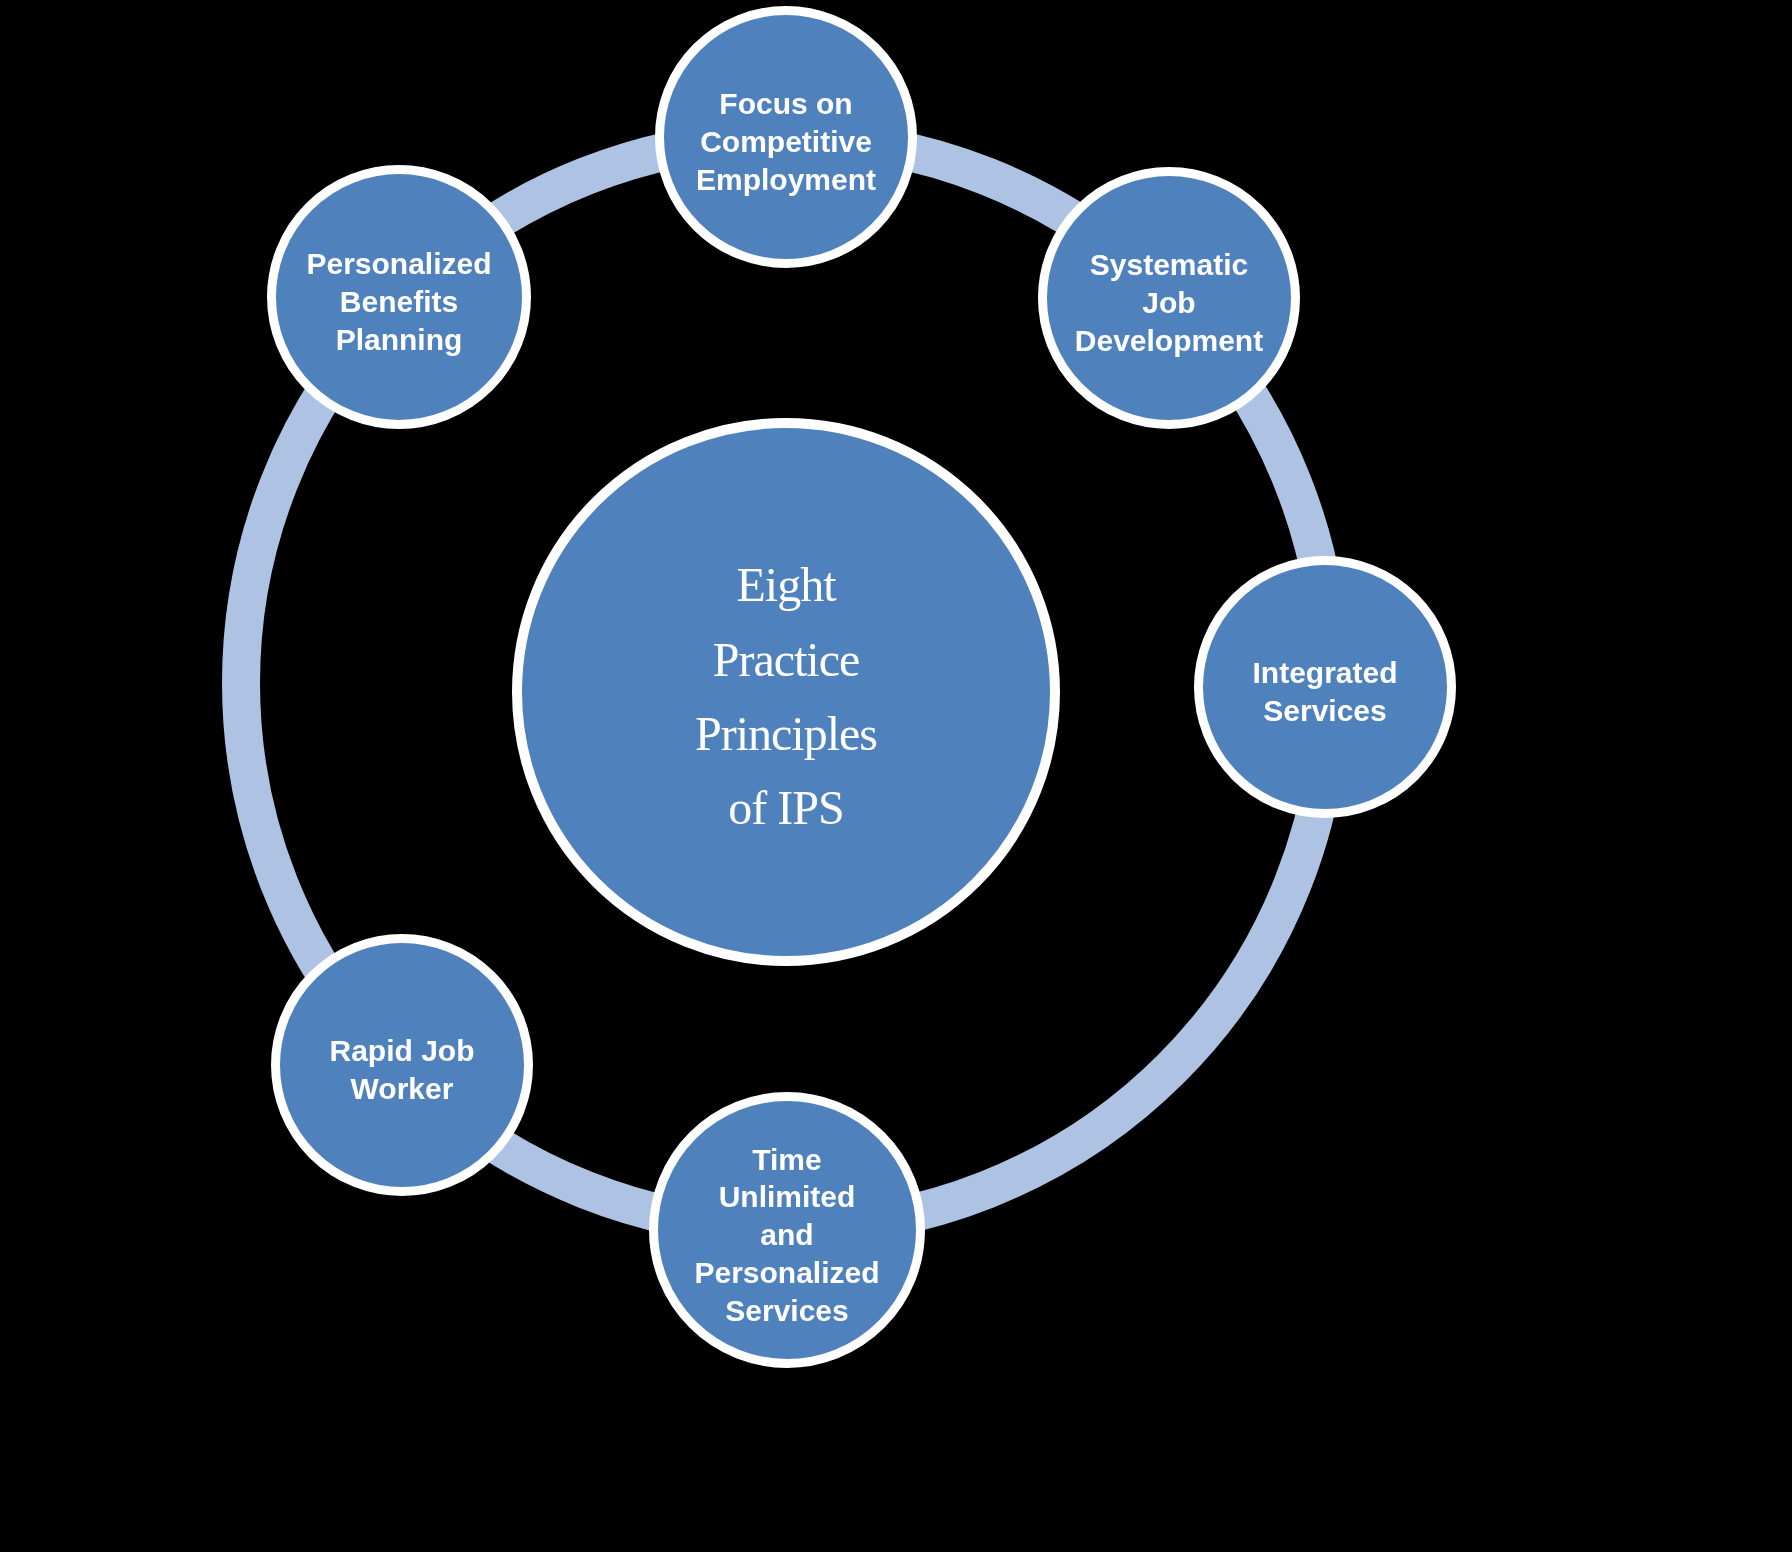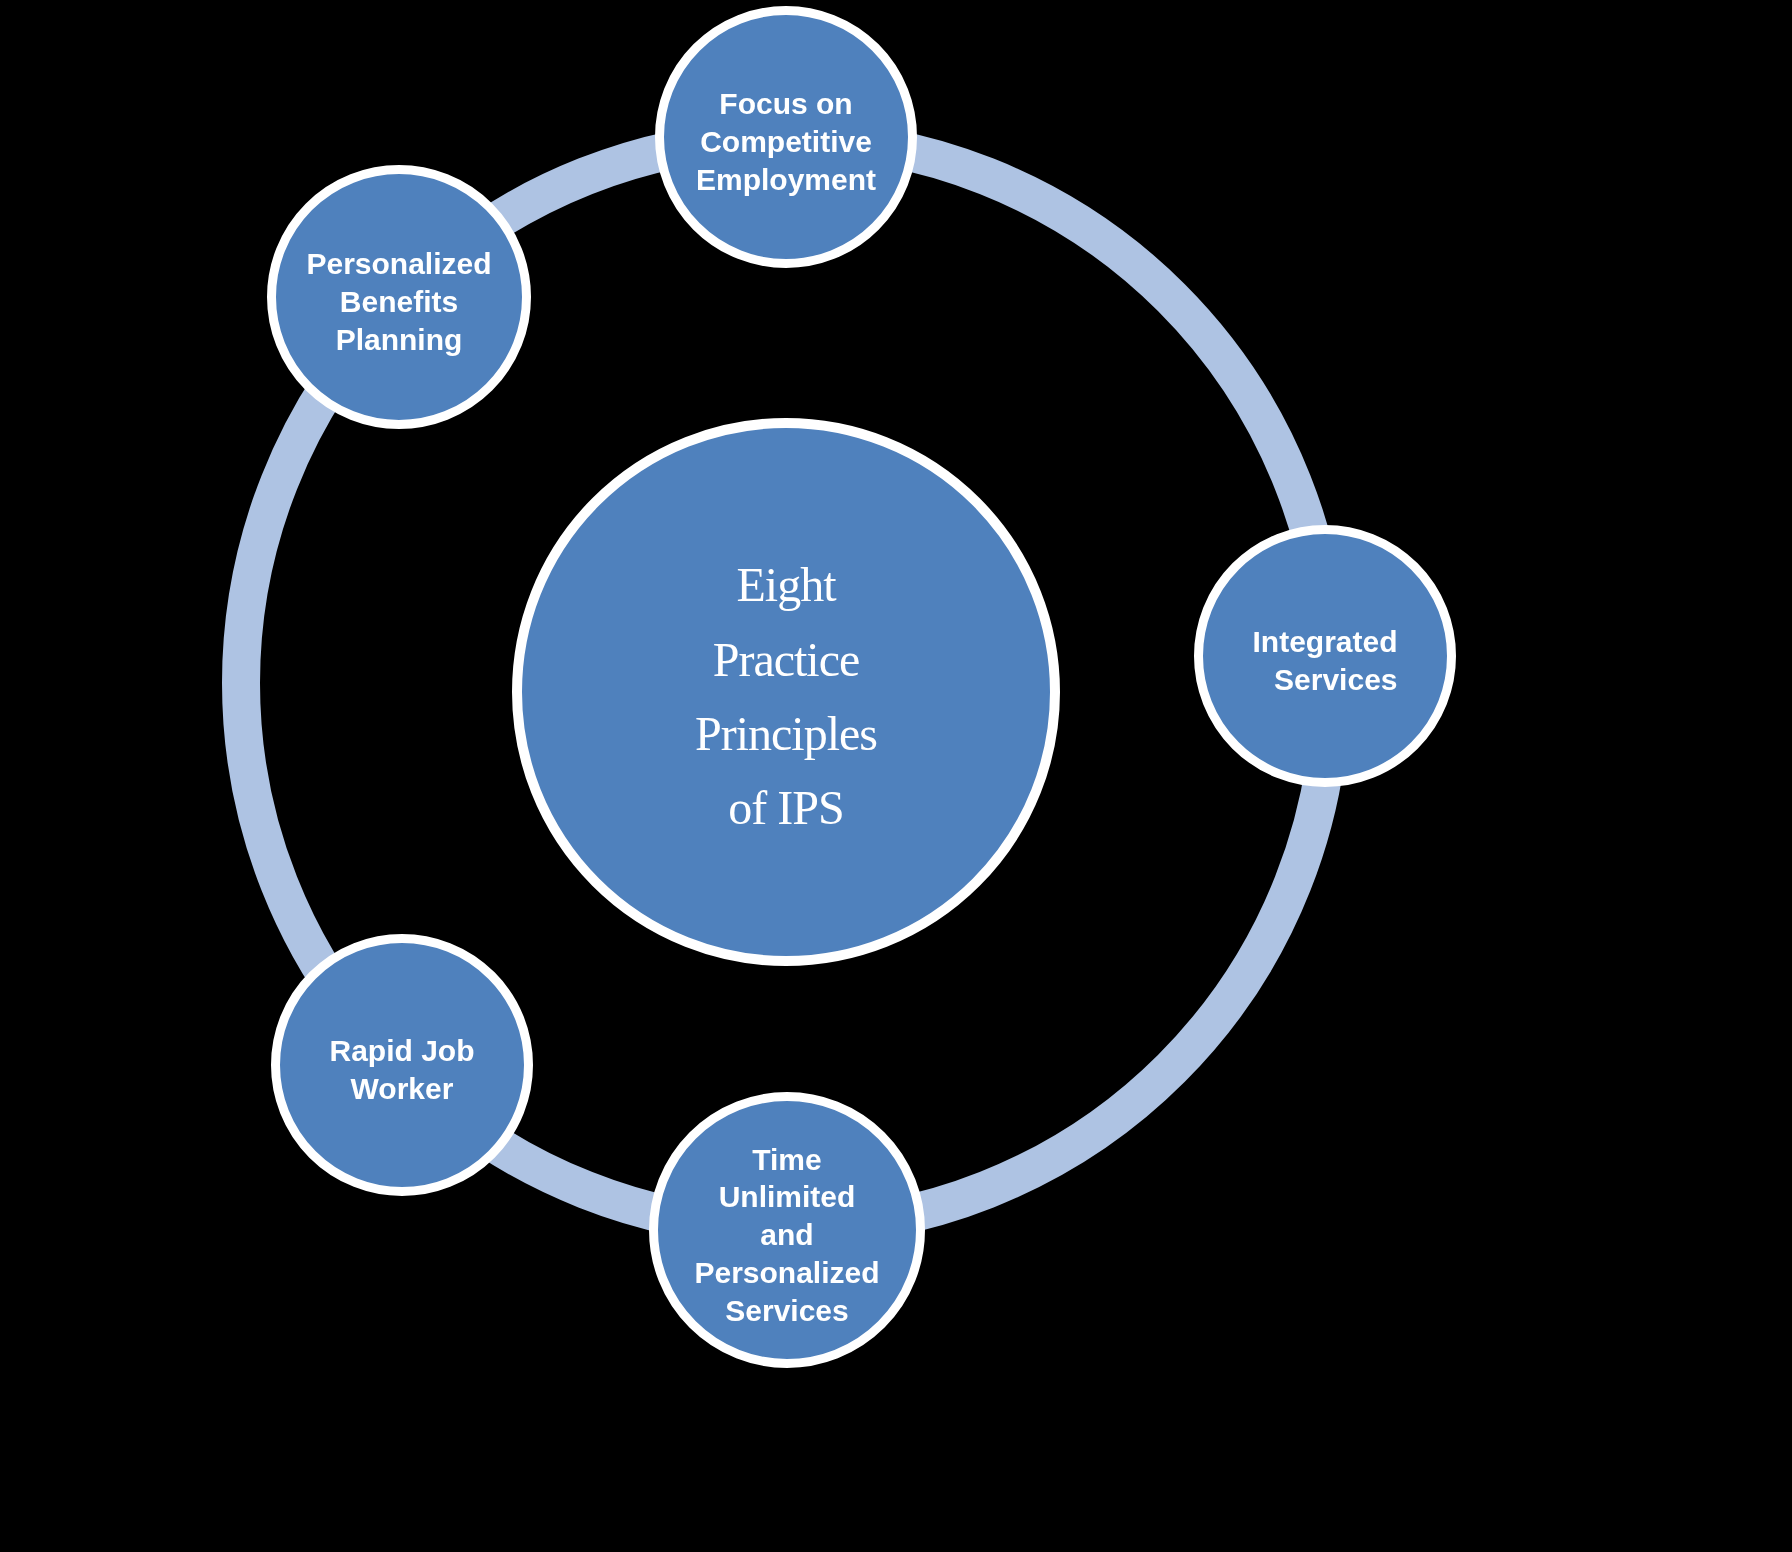--- a/index.html
+++ b/index.html
@@ -71,22 +71,27 @@
 Principles
 of IPS</span>
   </div>
 
   <div class="node" style="left:655px; top:6px; width:262px; height:262px;">
     <span class="label">Focus on
 Competitive
 Employment</span>
   </div>
 
+  <div class="node" style="left:1038px; top:167px; width:262px; height:262px;">
+    <span class="label">Systematic
+Job
+Development</span>
+  </div>
 
-  <div class="node" style="left:1194px; top:525px; width:262px; height:262px;text-align:right;">
+  <div class="node" style="left:1194px; top:556px; width:262px; height:262px;">
     <span class="label">Integrated
 Services</span>
   </div>
 
 
   <div class="node" style="left:649px; top:1092px; width:276px; height:276px;">
     <span class="label">Time
 Unlimited
 and
 Personalized

